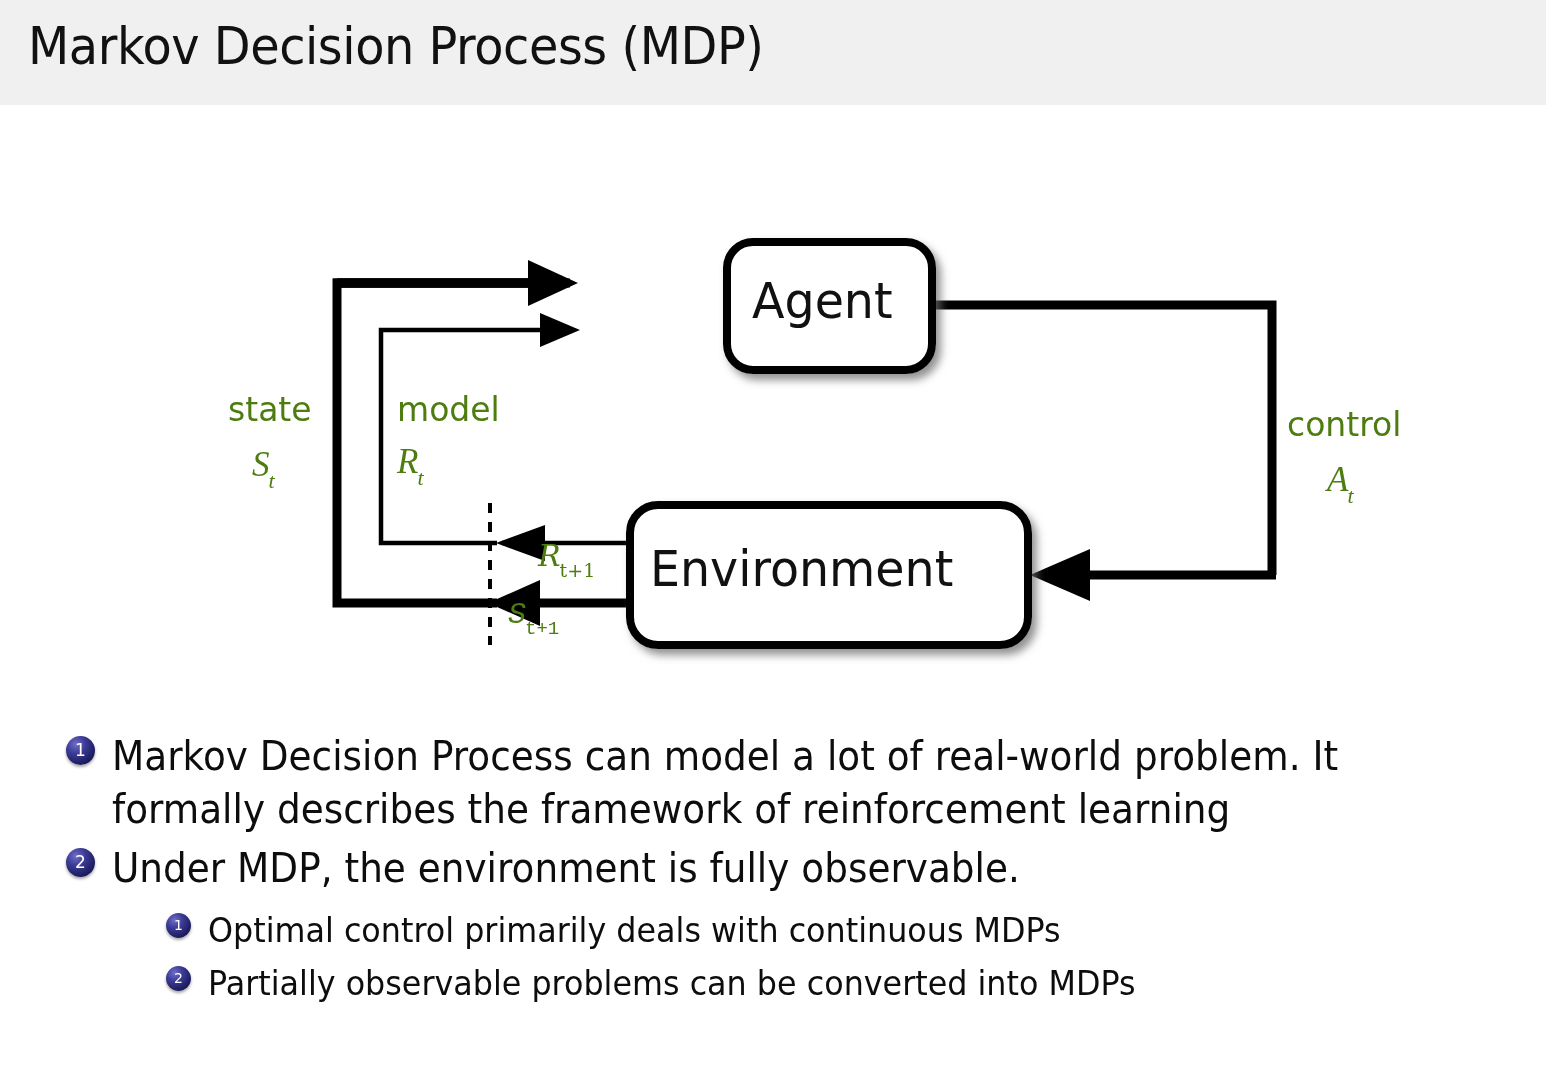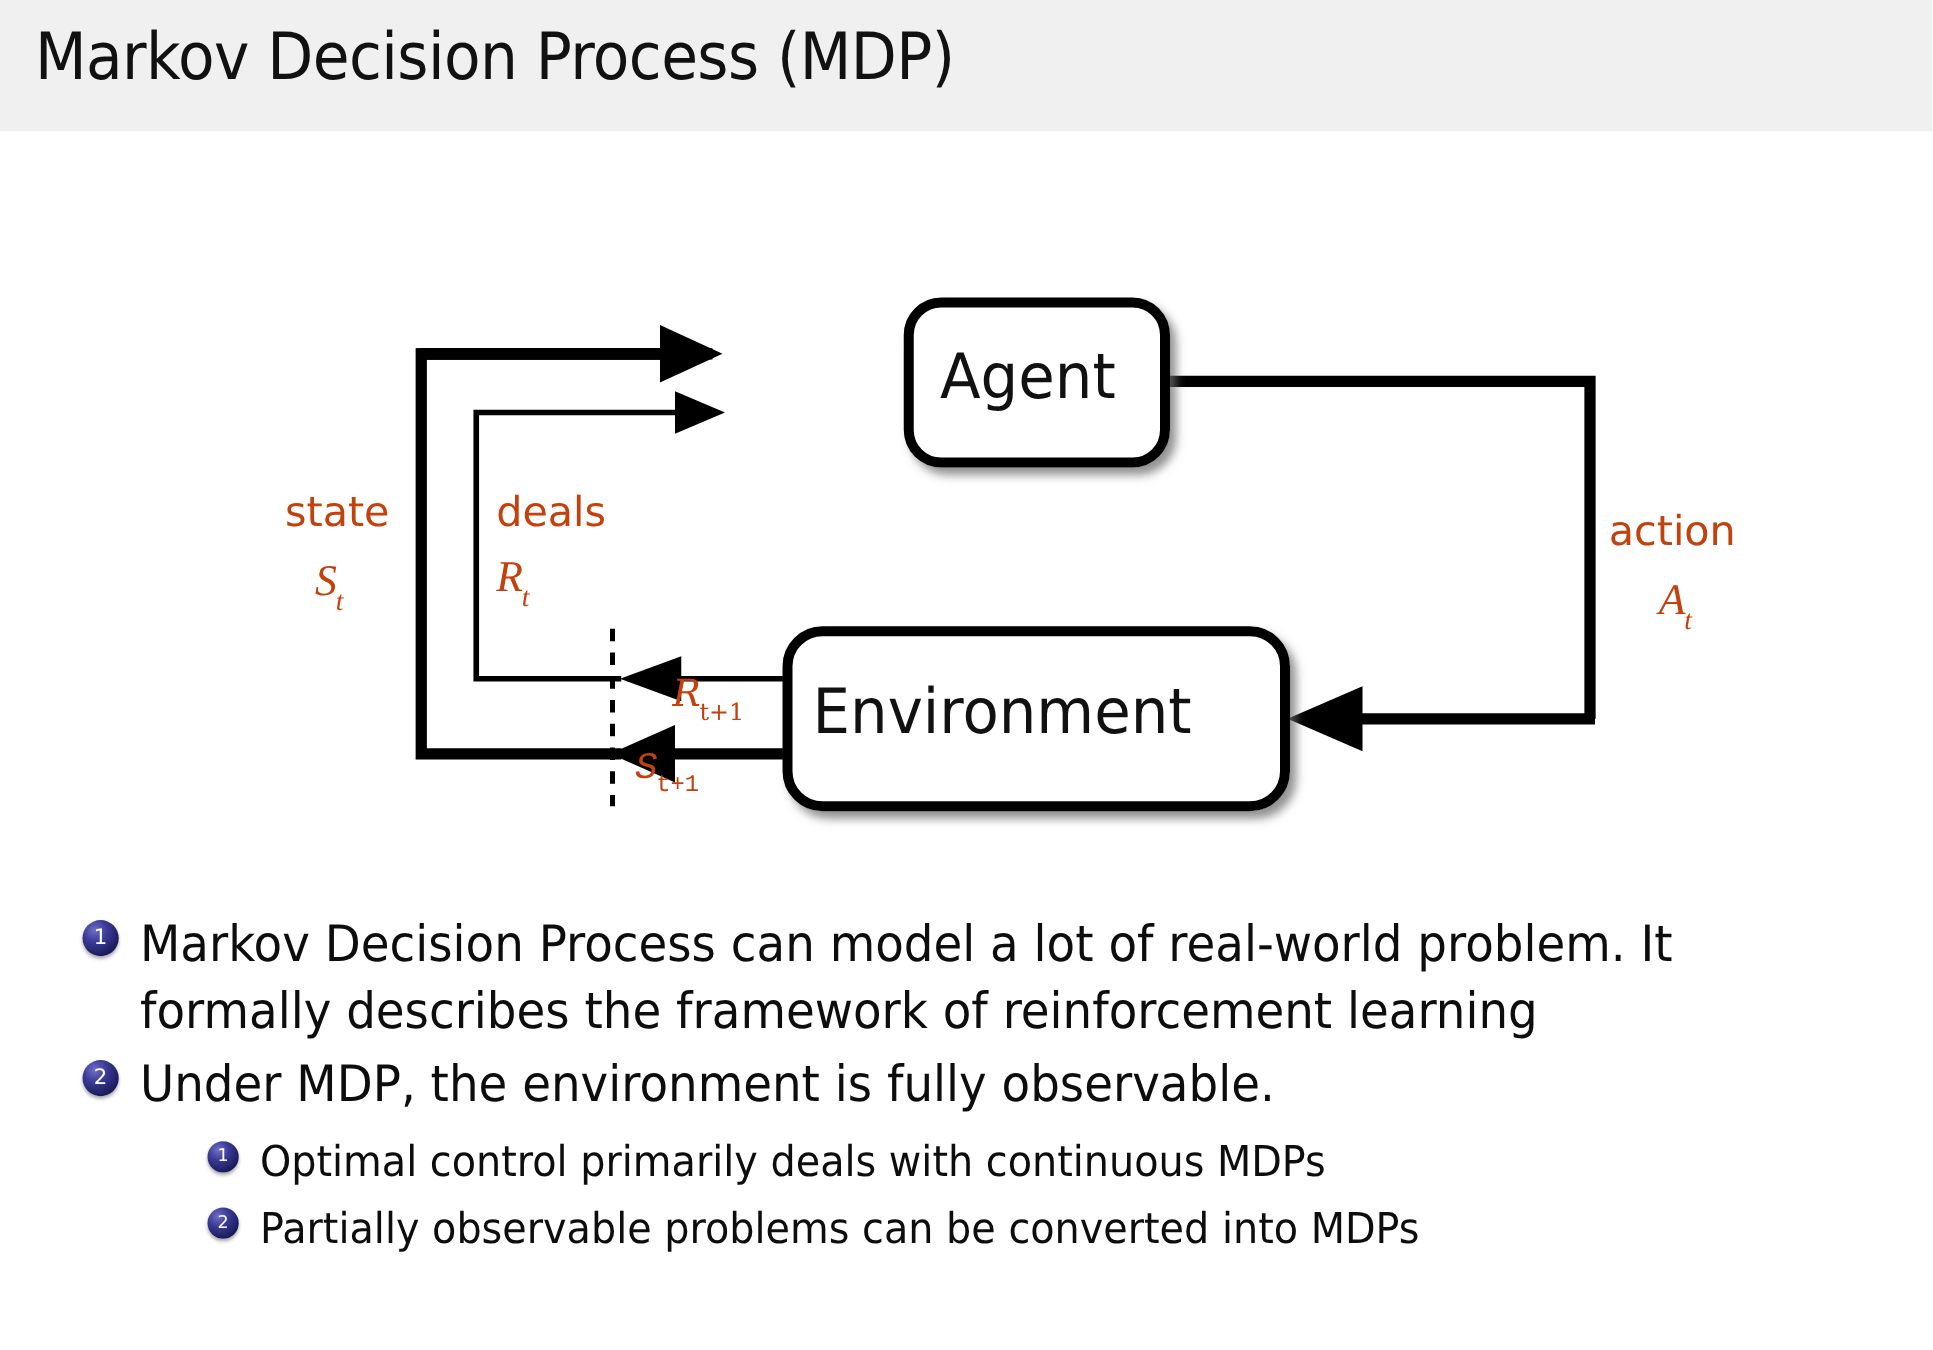--- a/index.html
+++ b/index.html
@@ -48,21 +48,21 @@
   }
   #diagram-svg {
     position: absolute;
     left: 0; top: 0;
     width: 1546px;
     height: 530px;
   }
   .diag-label {
     position: absolute;
     font-family: "DejaVu Sans", sans-serif;
-    color: #c2410c;
+    color: #4d7c0f;
     white-space: nowrap;
   }
   .box-label {
     position: absolute;
     font-family: "DejaVu Sans", sans-serif;
     font-size: 50px;
     color: #111111;
     white-space: nowrap;
     transform: scaleX(0.95);
     transform-origin: left top;
@@ -215,24 +215,24 @@
 
     <rect x="630" y="355" width="398" height="140" rx="28" ry="28" fill="#ffffff" stroke="#000000" stroke-width="8" filter="url(#boxshadow)"></rect>
   </svg>
 
   <div class="box-label" style="left:752px; top:122px;">Agent</div>
   <div class="box-label" style="left:650px; top:390px;">Environment</div>
 
   <div class="diag-label word-label" style="left:228px; top:240px;">state</div>
   <div class="diag-label math-label" style="left:252px; top:295px;"><span>S</span><span class="sub">t</span></div>
 
-  <div class="diag-label word-label" style="left:397px; top:240px;">deals</div>
+  <div class="diag-label word-label" style="left:397px; top:240px;">model</div>
   <div class="diag-label math-label" style="left:397px; top:292px;"><span>R</span><span class="sub">t</span></div>
 
-  <div class="diag-label word-label" style="left:1287px; top:255px;">action</div>
+  <div class="diag-label word-label" style="left:1287px; top:255px;">control</div>
   <div class="diag-label math-label" style="left:1327px; top:310px;"><span>A</span><span class="sub">t</span></div>
 
   <div class="diag-label math-small" style="left:538px; top:350px;"><span>R</span><span class="sub">t+1</span></div>
 
   <div class="diag-label math-small" style="left:508px; top:410px;font-family:Liberation Mono, monospace;"><span>S</span><span class="sub">t+1</span></div>
 
 </div>
 
 <div id="bullets">
 

